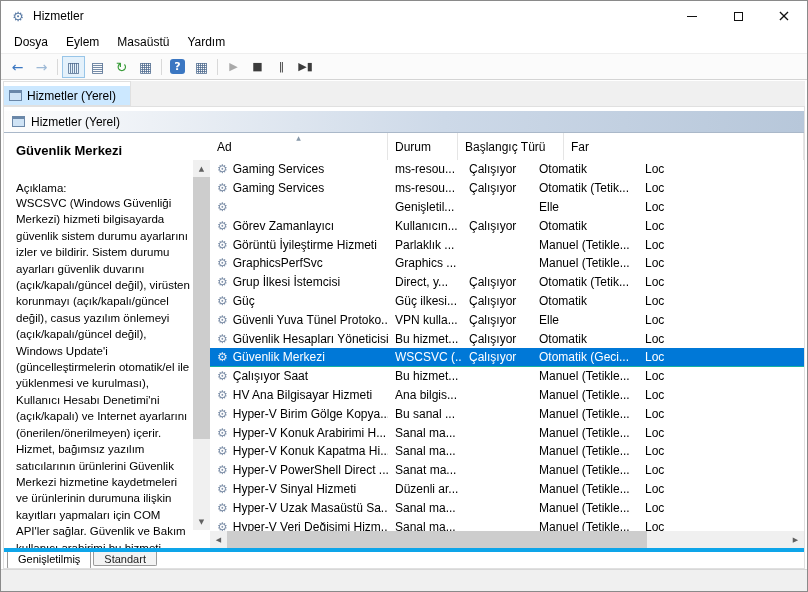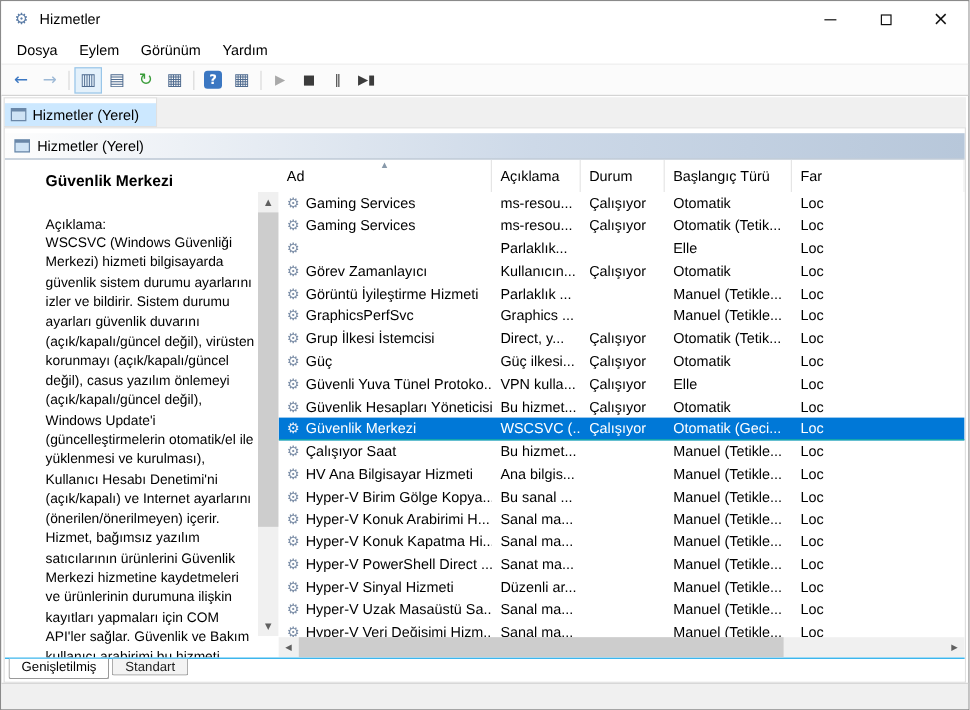--- a/index.html
+++ b/index.html
@@ -40,21 +40,21 @@
   .tree-item.selected { background:var(--tree-selection); }
   .console-icon { width:13px; height:11px; border:1px solid #6a87a8; border-top:3px solid #6a87a8;
                   background:#cfe3f5; flex:none; }
   .splitter { width:4px; background:#f0f0f0; }
 
   .right-pane { flex:1; display:flex; flex-direction:column; background:#fff; border:1px solid #e0e0e0; padding-top:4px; overflow:hidden; }
   .pane-header { height:22px; flex:none; display:flex; align-items:center; gap:6px; padding-left:8px; font-size:12px;
                  background:linear-gradient(to right, var(--header-gradient-start), #cdd9e8 55%, var(--header-gradient-end));
                  border-bottom:1px solid #aab8c9; }
 
-  .content { flex:1; display:flex; overflow:hidden;margin-left:22px; }
+  .content { flex:1; display:flex; overflow:hidden; }
 
   
   .desc-pane { width:189px; flex:none; padding:8px 2px 0 12px; overflow:hidden; }
   .svc-title { font-size:13px; font-weight:bold; margin-top:2px; }
   .desc-label { margin-top:24px; font-size:11.5px; }
   .desc-text { margin-top:1px; font-size:11.5px; line-height:16.4px; color:#000; }
 
   
   .vscroll { width:17px; flex:none; margin-top:27px; margin-bottom:18px; background:var(--scrollbar-track);
              display:flex; flex-direction:column; }
@@ -76,21 +76,21 @@
   .svc-icon { font-size:12px; color:#7d8fa8; margin-right:5px; font-family:"DejaVu Sans",sans-serif; }
   .trow.selected { background:var(--selection); color:var(--selection-text); border-bottom:1px solid var(--accent-teal); }
   .trow.selected .svc-icon { color:#e8eef8; }
 
   .hscroll { height:17px; flex:none; background:var(--scrollbar-track); display:flex; }
   .hscroll .sb-track { flex:1; position:relative; }
   .hscroll .sb-thumb { position:absolute; left:0; top:0; bottom:0; width:75%; background:var(--scrollbar-thumb); }
 
   
   .tabstrip { height:20px; flex:none; display:flex; align-items:flex-start; padding-left:3px;
-              border-top:1px solid #0ea5e9; background:#fff; }
+              border-top:4px solid #0ea5e9; background:#fff; }
   .tab { font-size:11px; padding:1px 10px 2px; border:1px solid #9a9a9a; border-top:none; background:#fff;
          border-radius:0 0 2px 2px; margin-right:2px; }
   .tab.active { height:17px; z-index:2; }
   .tab:not(.active) { height:14px; color:#222; background:#f3f3f3; }
 
   .statusbar { position:absolute; left:0; right:0; bottom:0; height:22px; background:#f0f0f0; border-top:1px solid #d7d7d7; }
 </style>
 </head>
 <body>
 
@@ -108,21 +108,21 @@
         </div>
       <div class="cap-btn">
           <span class="glyph-close">×</span>
         </div>
     </div>
   </div>
 
   <div class="menubar">
       <div class="menu-item">Dosya</div>
       <div class="menu-item">Eylem</div>
-      <div class="menu-item">Görünüm</div>
+      <div class="menu-item">Masaüstü</div>
       <div class="menu-item">Yardım</div>
     </div>
 
   <div class="toolbar">
       <div class="tb-btn">
         <span class="tb-glyph" style="color: rgb(59, 119, 194);">←</span>
       </div>
       <div class="tb-btn">
         <span class="tb-glyph" style="color: rgb(157, 185, 214);">→</span>
       </div>
@@ -198,23 +198,20 @@
               <span>▼</span>
             </div>
         </div>
 
         <div class="table-pane">
           <div class="thead">
               <div class="th" style="width: 178px;">
                 <span class="sort">▲</span>
                 <span>Ad</span>
               </div>
-              <div class="th" style="width: 74px;">
-                <span>Açıklama</span>
-              </div>
               <div class="th" style="width: 70px;">
                 <span>Durum</span>
               </div>
               <div class="th" style="width: 106px;">
                 <span>Başlangıç Türü</span>
               </div>
               <div class="th" style="flex: 1 1 0%;">
                 <span>Far</span>
               </div>
             </div>
@@ -236,21 +233,21 @@
                 </div>
                 <div class="td" style="width: 74px;">ms-resou...</div>
                 <div class="td" style="width: 70px;">Çalışıyor</div>
                 <div class="td" style="width: 106px;">Otomatik (Tetik...</div>
                 <div class="td" style="flex: 1 1 0%;">Loc</div>
               </div>
               <div class="trow">
                 <div class="td" style="width: 178px;">
                   <span class="svc-icon">⚙</span>
                 </div>
-                <div class="td" style="width: 74px;">Parlaklık...</div>
+                <div class="td" style="width: 74px;">Genişletil...</div>
                 <div class="td" style="width: 70px;"></div>
                 <div class="td" style="width: 106px;">Elle</div>
                 <div class="td" style="flex: 1 1 0%;">Loc</div>
               </div>
               <div class="trow">
                 <div class="td" style="width: 178px;">
                   <span class="svc-icon">⚙</span>
                   <span>Görev Zamanlayıcı</span>
                 </div>
                 <div class="td" style="width: 74px;">Kullanıcın...</div>

